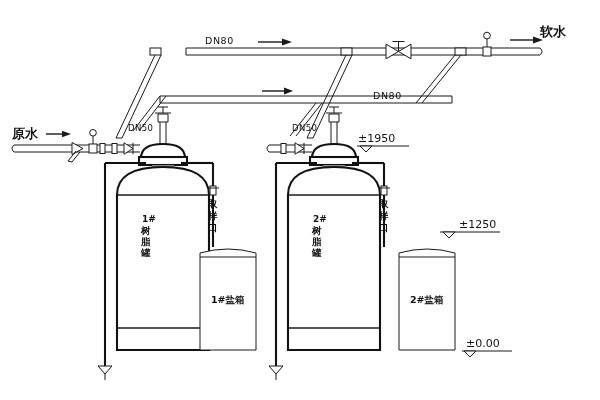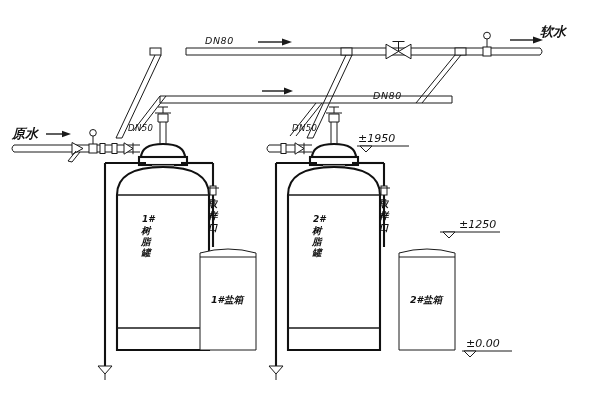--- a/index.html
+++ b/index.html
@@ -10,21 +10,20 @@
   }
   body {
     font-family: "Liberation Sans", sans-serif;
   }
   #stage {
     position: relative;
     width: 600px;
     height: 400px;
     background: #f97316;
     overflow: hidden;
-    font-style: italic;
   }
   #diagram {
     position: absolute;
     left: 0;
     top: 0;
   }
   
 </style>
 </head>
 <body>

